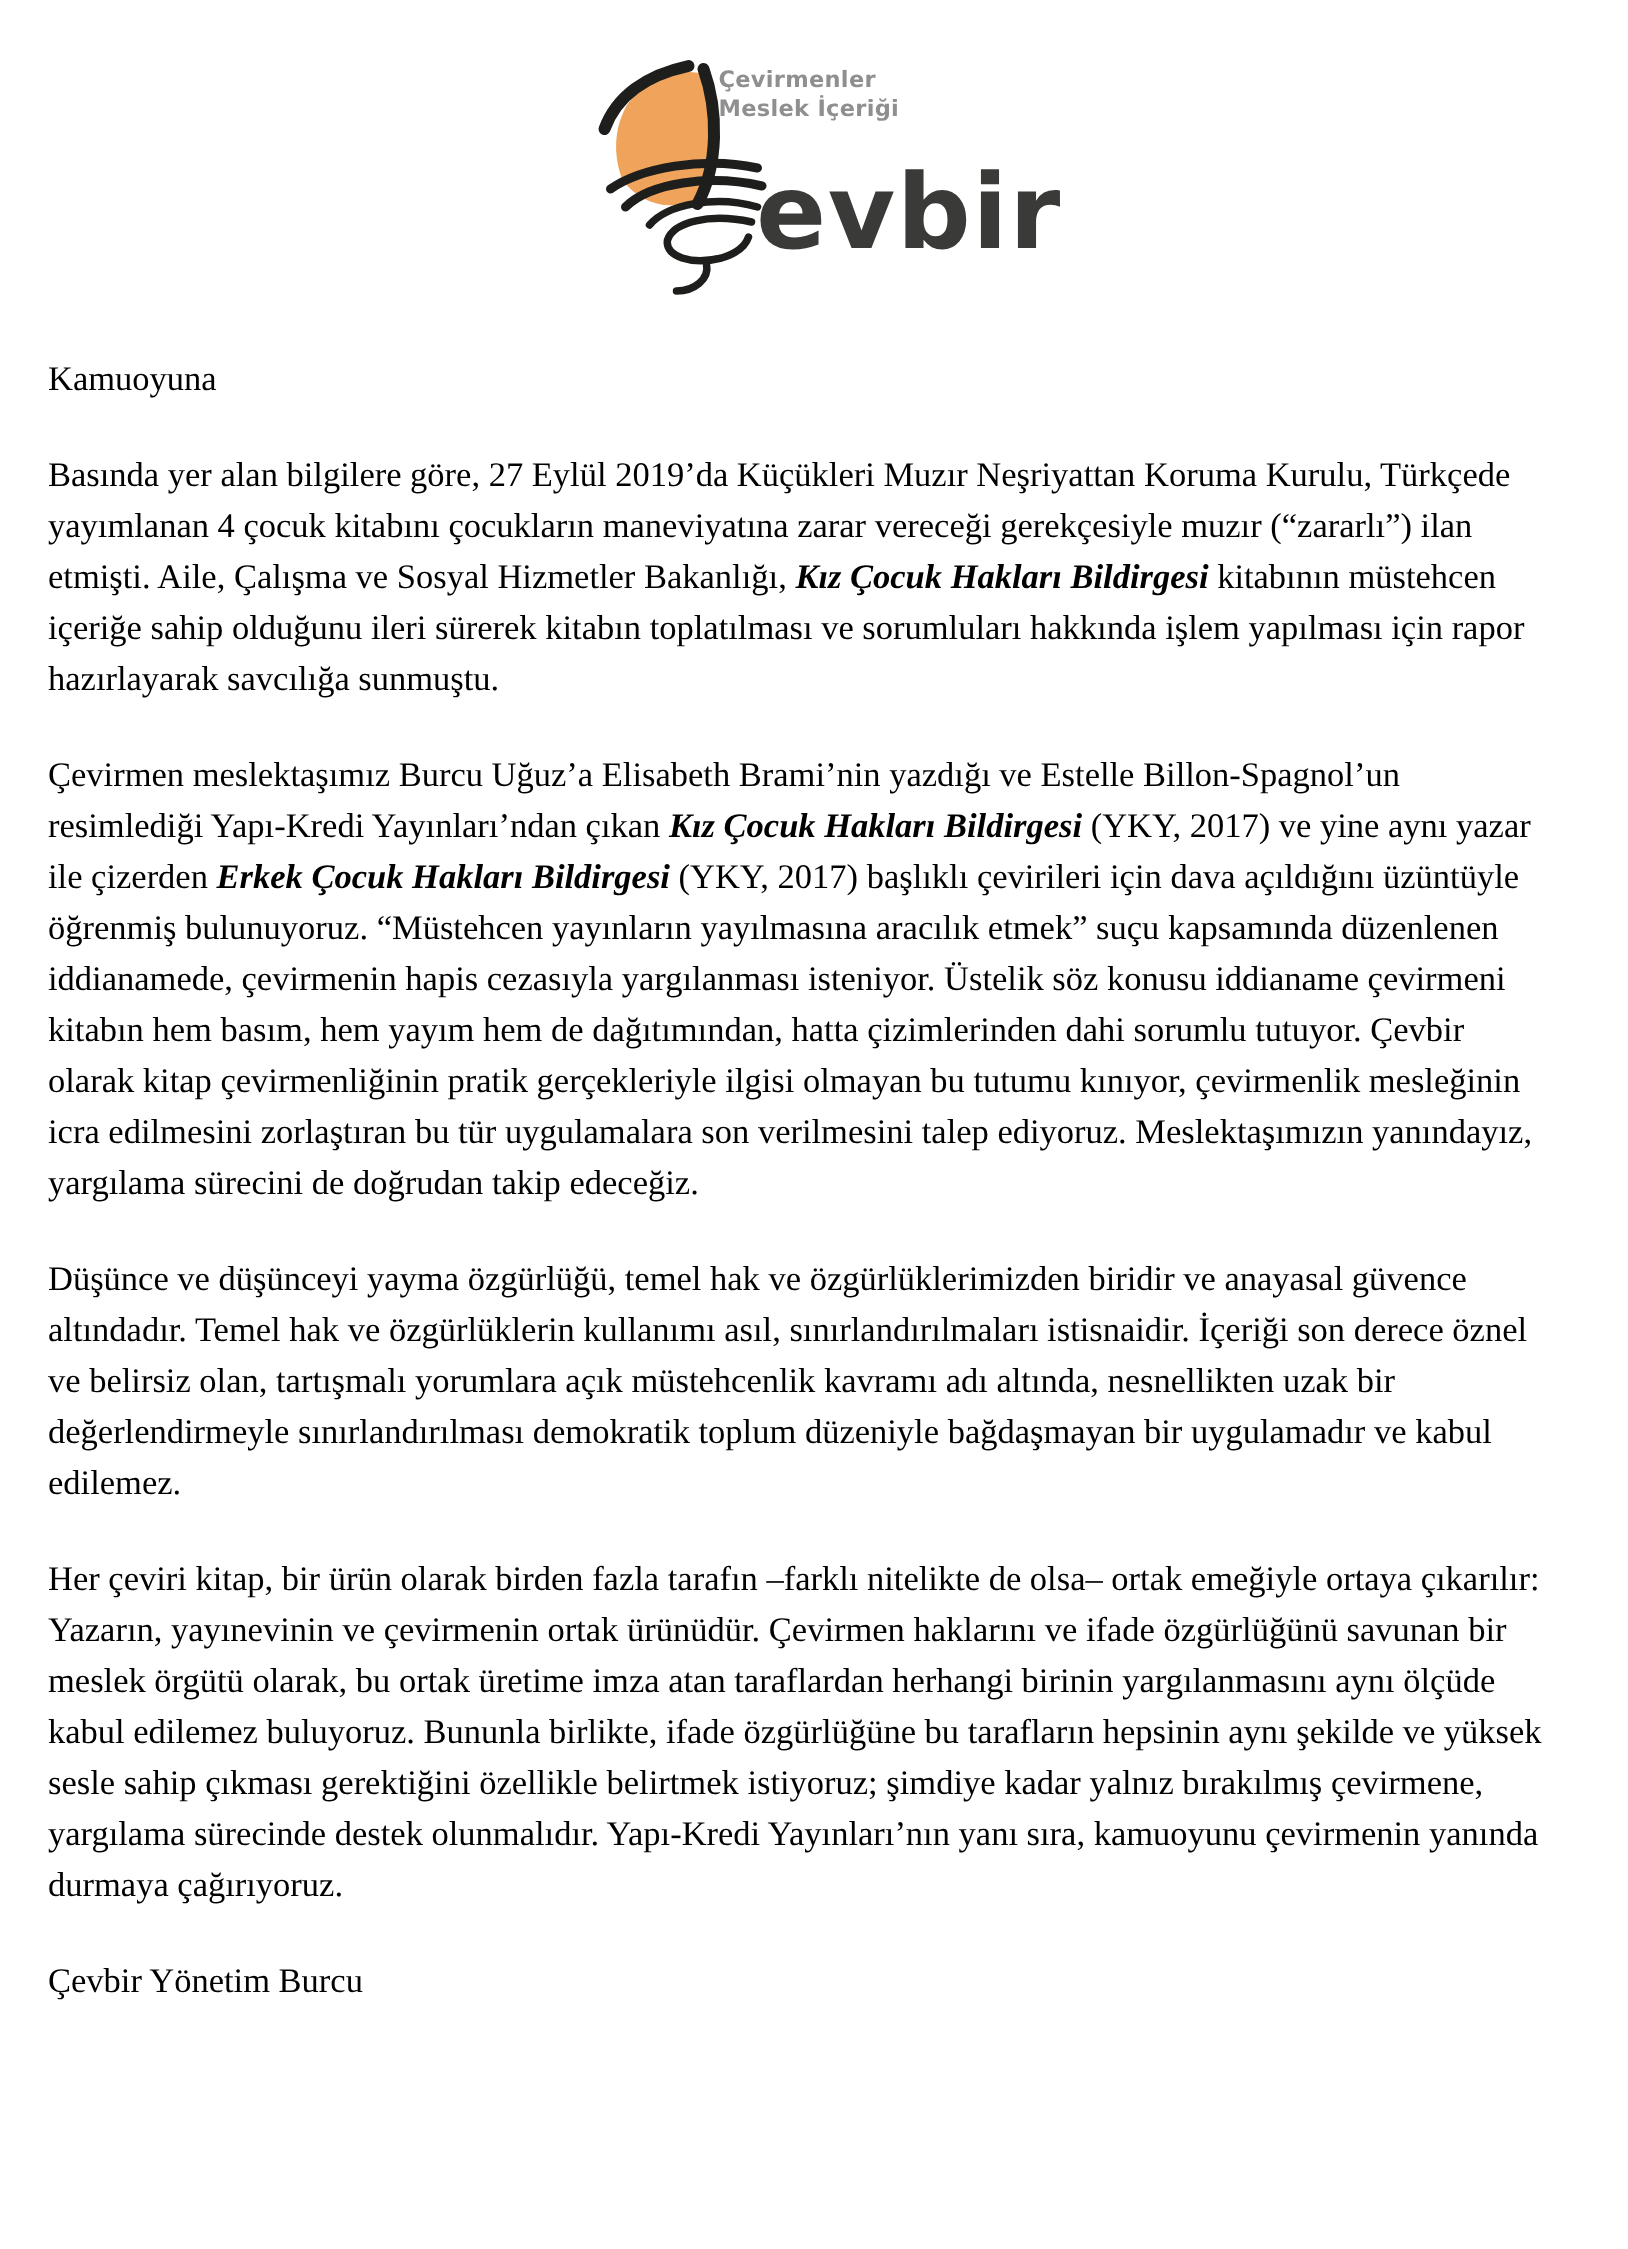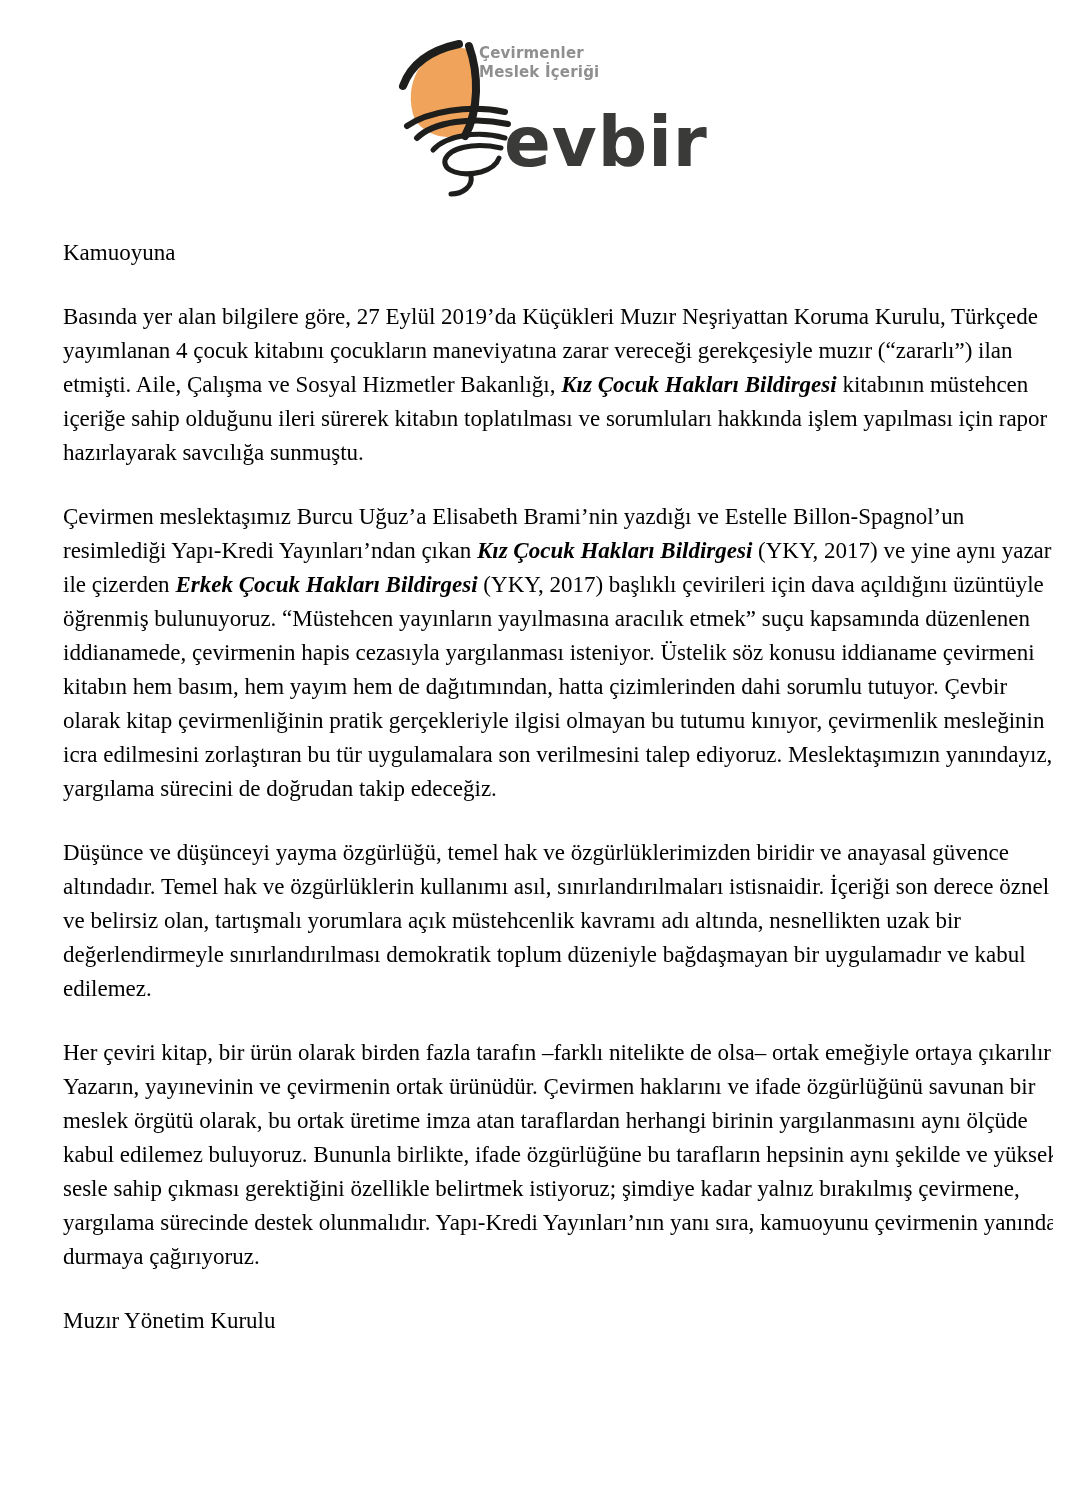--- a/index.html
+++ b/index.html
@@ -48,21 +48,21 @@
     font-size: 69px;
     font-weight: bold;
     line-height: 1;
     letter-spacing: 1px;
     margin-top: 36px;
   }
 
   
   .letter {
     position: absolute;
-    left: 63px;
+    left: 32px;
     top: 236px;
     width: 996px;
     font-size: 23px;
     line-height: 34px;
     text-align: left;
   }
   .letter p {
     margin: 0 0 30px 0;
     padding: 0;
   }
@@ -100,16 +100,16 @@
     </div>
     <div class="logo-wordmark" style="color:#3a3a38;">evbir</div>
   </div>
 
   <div class="letter">
     <p>Kamuoyuna</p>
     <p><span>Basında yer alan bilgilere göre, 27 Eylül 2019’da Küçükleri Muzır Neşriyattan Koruma Kurulu, Türkçede yayımlanan 4 çocuk kitabını çocukların maneviyatına zarar vereceği gerekçesiyle muzır (“zararlı”) ilan etmişti. Aile, Çalışma ve Sosyal Hizmetler Bakanlığı, </span><em>Kız Çocuk Hakları Bildirgesi</em><span> kitabının müstehcen içeriğe sahip olduğunu ileri sürerek kitabın toplatılması ve sorumluları hakkında işlem yapılması için rapor hazırlayarak savcılığa sunmuştu.</span></p>
     <p><span>Çevirmen meslektaşımız Burcu Uğuz’a Elisabeth Brami’nin yazdığı ve Estelle Billon-Spagnol’un resimlediği Yapı-Kredi Yayınları’ndan çıkan </span><em>Kız Çocuk Hakları Bildirgesi</em><span> (YKY, 2017) ve yine aynı yazar ile çizerden </span><em>Erkek Çocuk Hakları Bildirgesi</em><span> (YKY, 2017) başlıklı çevirileri için dava açıldığını üzüntüyle öğrenmiş bulunuyoruz. “Müstehcen yayınların yayılmasına aracılık etmek” suçu kapsamında düzenlenen iddianamede, çevirmenin hapis cezasıyla yargılanması isteniyor. Üstelik söz konusu iddianame çevirmeni kitabın hem basım, hem yayım hem de dağıtımından, hatta çizimlerinden dahi sorumlu tutuyor. Çevbir olarak kitap çevirmenliğinin pratik gerçekleriyle ilgisi olmayan bu tutumu kınıyor, çevirmenlik mesleğinin icra edilmesini zorlaştıran bu tür uygulamalara son verilmesini talep ediyoruz. Meslektaşımızın yanındayız, yargılama sürecini de doğrudan takip edeceğiz.</span></p>
     <p><span>Düşünce ve düşünceyi yayma özgürlüğü, temel hak ve özgürlüklerimizden biridir ve anayasal güvence altındadır. Temel hak ve özgürlüklerin kullanımı asıl, sınırlandırılmaları istisnaidir. İçeriği son derece öznel ve belirsiz olan, tartışmalı yorumlara açık müstehcenlik kavramı adı altında, nesnellikten uzak bir değerlendirmeyle sınırlandırılması demokratik toplum düzeniyle bağdaşmayan bir uygulamadır ve kabul edilemez.</span></p>
     <p><span>Her çeviri kitap, bir ürün olarak birden fazla tarafın –farklı nitelikte de olsa– ortak emeğiyle ortaya çıkarılır: Yazarın, yayınevinin ve çevirmenin ortak ürünüdür. Çevirmen haklarını ve ifade özgürlüğünü savunan bir meslek örgütü olarak, bu ortak üretime imza atan taraflardan herhangi birinin yargılanmasını aynı ölçüde kabul edilemez buluyoruz. Bununla birlikte, ifade özgürlüğüne bu tarafların hepsinin aynı şekilde ve yüksek sesle sahip çıkması gerektiğini özellikle belirtmek istiyoruz; şimdiye kadar yalnız bırakılmış çevirmene, yargılama sürecinde destek olunmalıdır. Yapı-Kredi Yayınları’nın yanı sıra, kamuoyunu çevirmenin yanında durmaya çağırıyoruz.</span></p>
-    <p>Muzır Yönetim Kurulu</p>
+    <p>Çevbir Yönetim Burcu</p>
   </div>
 
 </div>
 
 </body></html>

